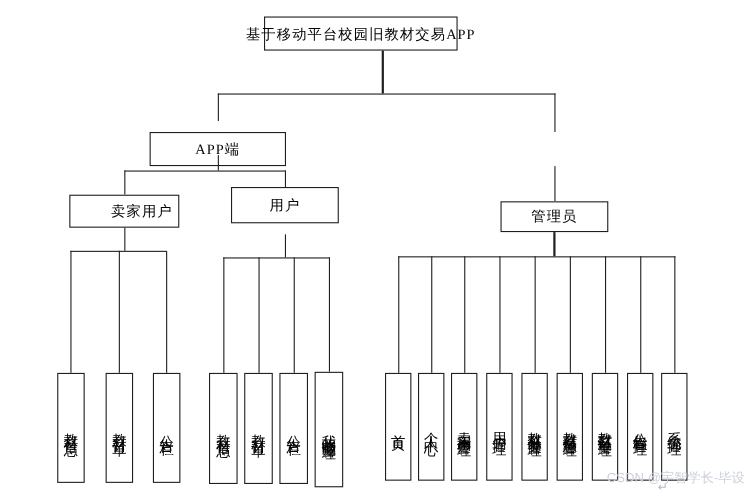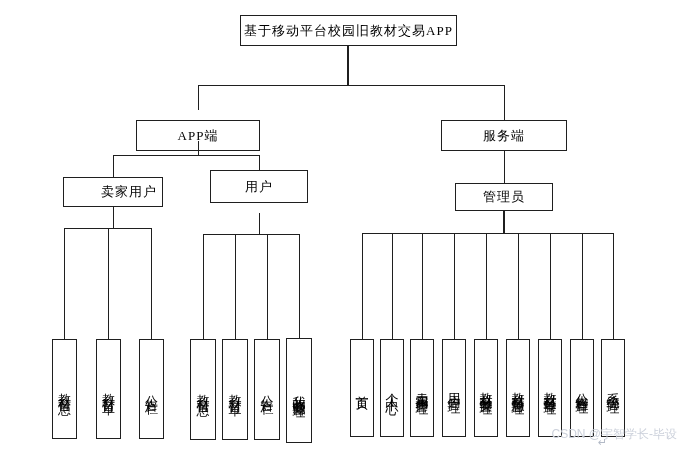--- a/index.html
+++ b/index.html
@@ -27,34 +27,31 @@
   .retmark {
     position:absolute; left:598px; top:436px; font-size:11px;
     color:#b3bac7; z-index:5; font-family:"DejaVu Sans", sans-serif;
   }
 </style>
 </head>
 <body>
 
 <div class="canvas">
 
-  <div class="box" style="left:240px; top:15px; width:217px; height:31px;">
+  <div class="box" style="left:240px; top:15px; width:176px; height:31px;">
     <span>基于移动平台校园旧教材交易APP</span>
   </div>
 
   <div class="ln" style="left:347px; top:46px;  width:2px;  height:39px;"></div>
   <div class="ln" style="left:198px; top:85px;  width:307px; height:1px;"></div>
   <div class="ln" style="left:198px; top:85px;  width:1px;  height:25px;"></div>
   <div class="ln" style="left:504px; top:85px;  width:1px;  height:35px;"></div>
 
   <div class="box" style="left:136px; top:120px; width:124px; height:31px;">
     <span>APP端</span>
-  </div>
-  <div class="box" style="left:441px; top:120px; width:126px; height:31px;">
-    <span>服务端</span>
   </div>
 
   <div class="ln" style="left:198px; top:141px; width:1px;  height:14px;"></div>
   <div class="ln" style="left:113px; top:155px; width:147px; height:1px;"></div>
   <div class="ln" style="left:113px; top:155px; width:1px;  height:22px;"></div>
   <div class="ln" style="left:259px; top:155px; width:1px;  height:27px;"></div>
 
   <div class="ln" style="left:504px; top:151px; width:1px;  height:32px;"></div>
 
   <div class="box" style="left:63px;  top:177px; width:100px; height:30px;padding-left:32px;">

